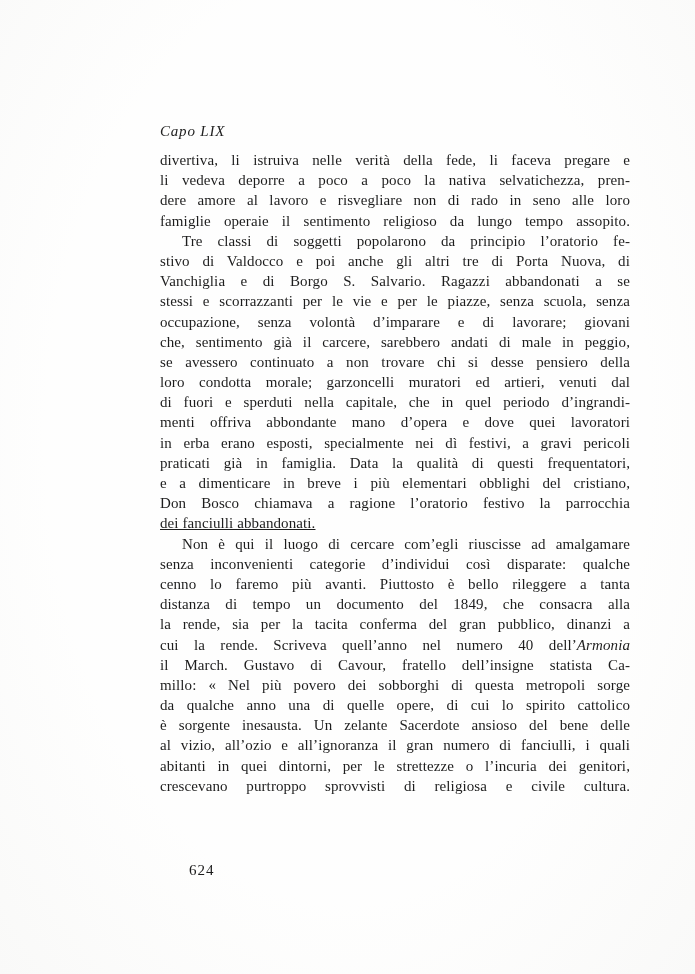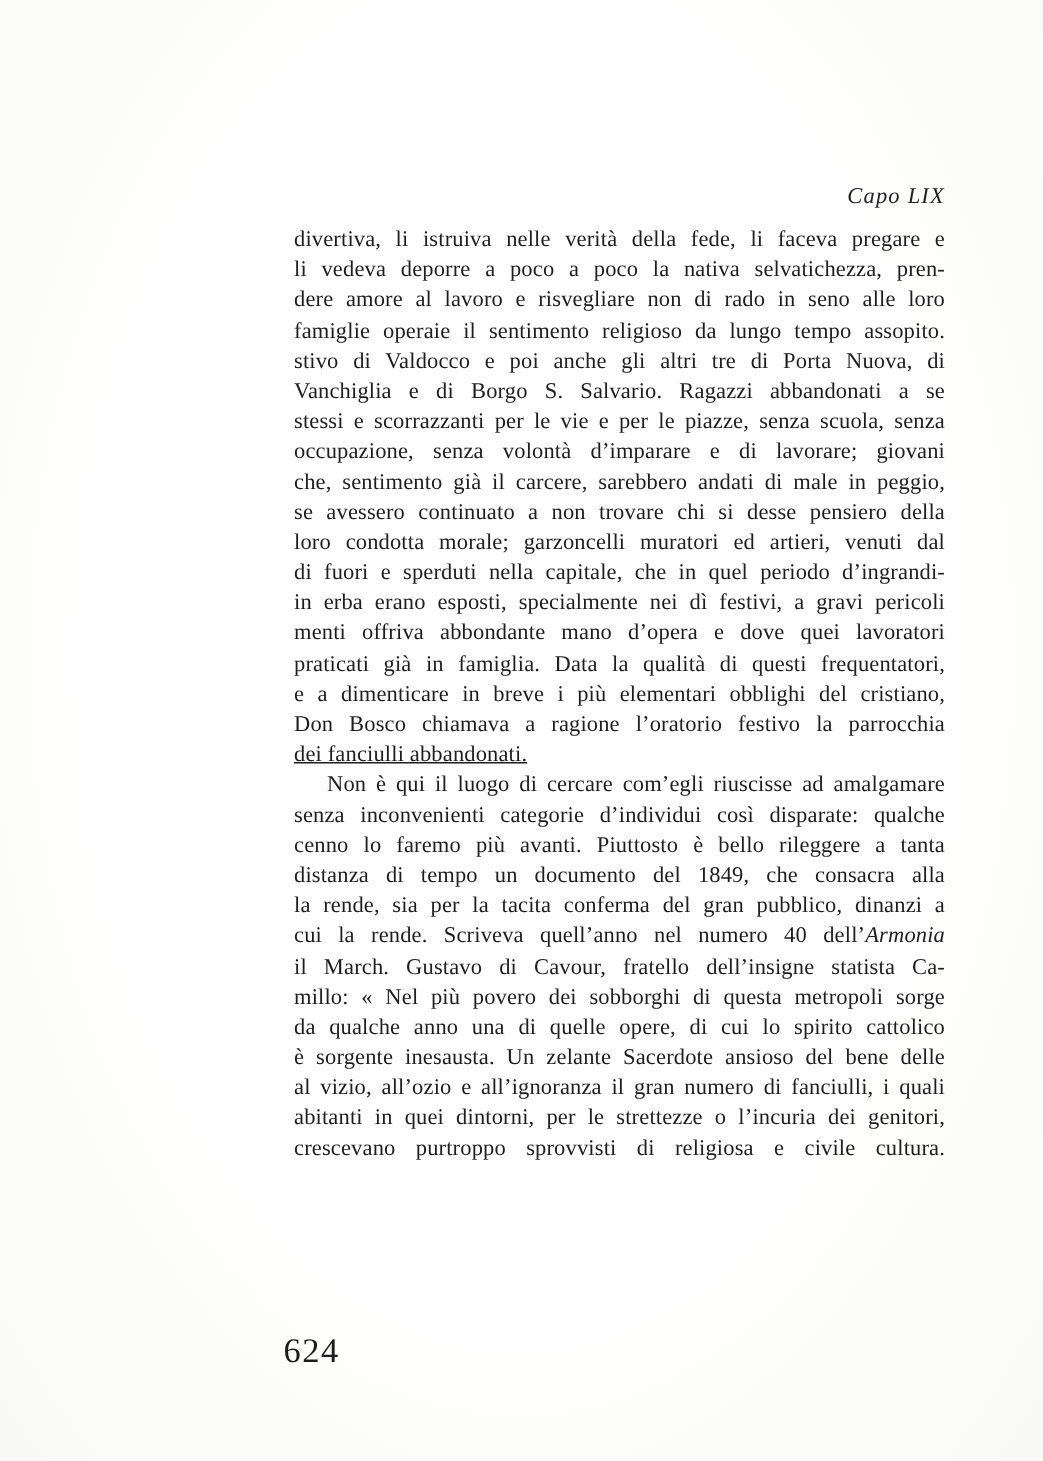--- a/index.html
+++ b/index.html
@@ -13,74 +13,74 @@
   }
   .scan-page {
     position: absolute; inset: 0;
     background:
       radial-gradient(ellipse at 50% 45%, rgba(255,255,255,0.6) 60%, rgba(0,0,0,0.015) 100%),
       #fdfdfc;
   }
   .running-head {
     position: absolute;
     top: 123px; left: 160px; width: 470px;
-    text-align: right;
+    text-align: left;
     font-style: italic;
     font-size: 15px;
     letter-spacing: 0.8px;
     color: #222;
   }
   .text-block {
     position: absolute;
     top: 150px; left: 160px; width: 470px;
     font-size: 15px;
     line-height: 20.2px;
     letter-spacing: 0.1px;
   }
   .line {
     text-align: justify;
     text-align-last: justify;
     text-justify: inter-word;
     height: 20.2px;
     overflow: hidden;
     white-space: normal;
-    margin-left: 36px;
   }
   .line.indent { text-indent: 22px; }
   .line.no-stretch { text-align-last: left; text-decoration: underline; }
   .page-number {
     position: absolute;
-    top: 888px; left: 189px;
-    font-size: 23px;
+    top: 862px; left: 189px;
+    font-size: 15px;
     letter-spacing: 1px;
     color: #1b1b1b;
     font-feature-settings: "onum" 1;
   }
 </style>
 </head>
 <body>
 
 <div class="scan-page">
   <div class="running-head">Capo LIX</div>
 
   <div class="text-block">
       <div class="line">divertiva, li istruiva nelle verità della fede, li faceva pregare e</div>
       <div class="line">li vedeva deporre a poco a poco la nativa selvatichezza, pren-</div>
       <div class="line">dere amore al lavoro e risvegliare non di rado in seno alle loro</div>
       <div class="line">famiglie operaie il sentimento religioso da lungo tempo assopito.</div>
+      <div class="line indent">Tre classi di soggetti popolarono da principio l’oratorio fe-</div>
       <div class="line">stivo di Valdocco e poi anche gli altri tre di Porta Nuova, di</div>
       <div class="line">Vanchiglia e di Borgo S. Salvario. Ragazzi abbandonati a se</div>
       <div class="line">stessi e scorrazzanti per le vie e per le piazze, senza scuola, senza</div>
       <div class="line">occupazione, senza volontà d’imparare e di lavorare; giovani</div>
       <div class="line">che, sentimento già il carcere, sarebbero andati di male in peggio,</div>
       <div class="line">se avessero continuato a non trovare chi si desse pensiero della</div>
       <div class="line">loro condotta morale; garzoncelli muratori ed artieri, venuti dal</div>
       <div class="line">di fuori e sperduti nella capitale, che in quel periodo d’ingrandi-</div>
+      <div class="line">menti offriva abbondante mano d’opera e dove quei lavoratori</div>
       <div class="line">in erba erano esposti, specialmente nei dì festivi, a gravi pericoli</div>
-      <div class="line">menti offriva abbondante mano d’opera e dove quei lavoratori</div>
       <div class="line">praticati già in famiglia. Data la qualità di questi frequentatori,</div>
       <div class="line">e a dimenticare in breve i più elementari obblighi del cristiano,</div>
       <div class="line">Don Bosco chiamava a ragione l’oratorio festivo la parrocchia</div>
       <div class="line no-stretch">dei fanciulli abbandonati.</div>
       <div class="line indent">Non è qui il luogo di cercare com’egli riuscisse ad amalgamare</div>
       <div class="line">senza inconvenienti categorie d’individui così disparate: qualche</div>
       <div class="line">cenno lo faremo più avanti. Piuttosto è bello rileggere a tanta</div>
       <div class="line">distanza di tempo un documento del 1849, che consacra alla</div>
       <div class="line">la rende, sia per la tacita conferma del gran pubblico, dinanzi a</div>
       <div class="line">cui la rende. Scriveva quell’anno nel numero 40 dell’<i>Armonia</i></div>

